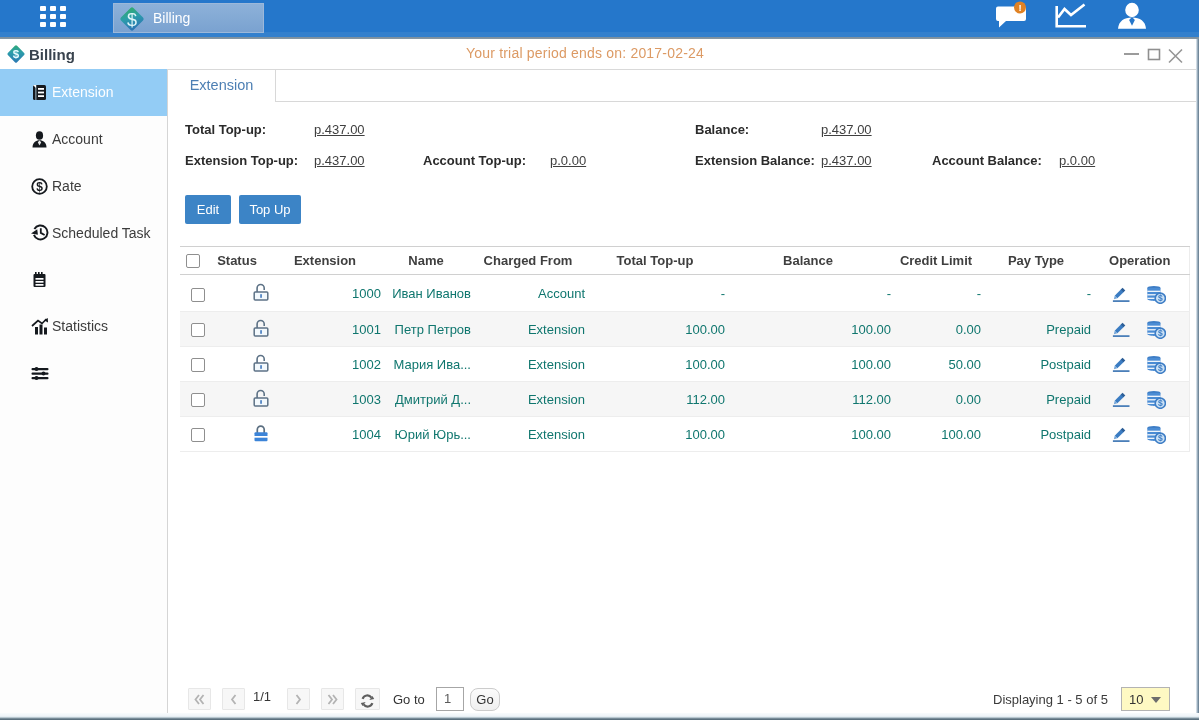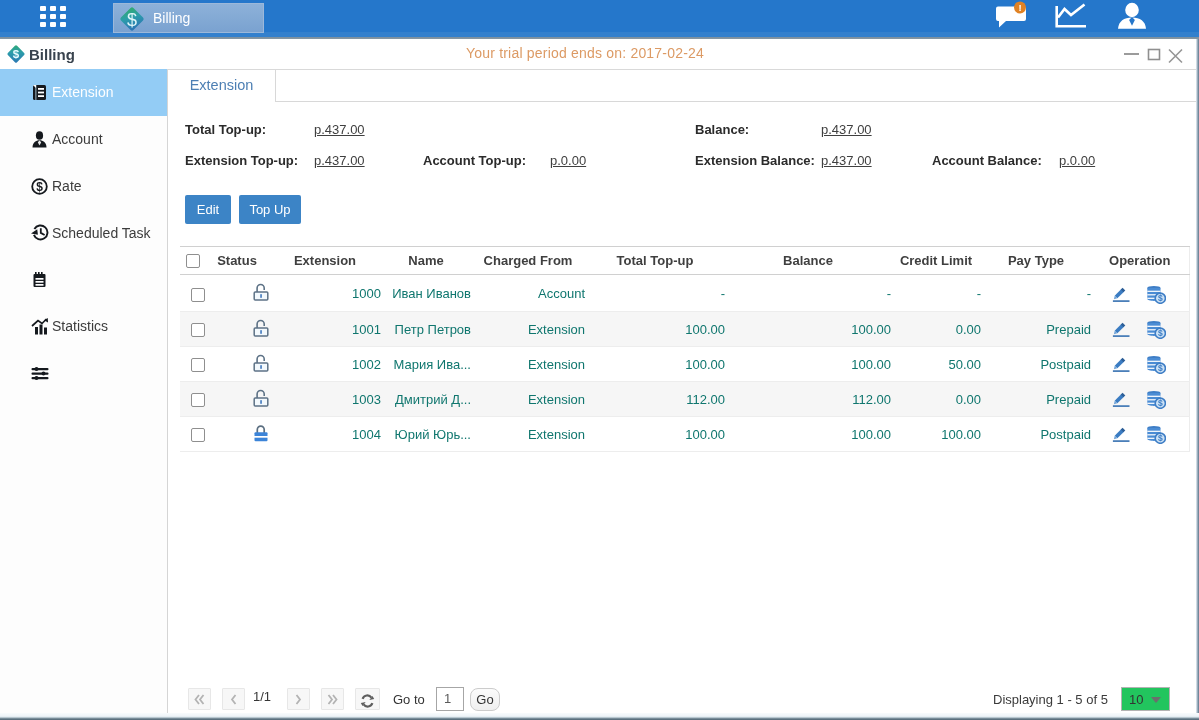--- a/index.html
+++ b/index.html
@@ -51,21 +51,21 @@
 
 .pager { position:absolute; left:0; top:686px; width:1199px; height:26px; font-size:13px; color:#5a5a5a; }
 .pbtn { position:absolute; top:2px; width:23px; height:22px; background:#f7f7f7;
   border:1px solid #e7e7e7; border-radius:1px; text-align:center; }
 .pbtn svg { margin-top:5px; }
 .ptxt { position:absolute; top:6px; }
 .ginput { position:absolute; left:436px; top:1px; width:28px; height:24px; border:1px solid #a6a6a6;
   font-size:13px; padding-left:7px; line-height:22px; background:#fff; }
 .gobtn { position:absolute; left:470px; top:2px; width:30px; height:23px; background:linear-gradient(#fbfbfb,#efefef);
   border:1px solid #ccc; border-radius:8px; text-align:center; line-height:21px; font-size:13px; color:#333; }
-.combo { position:absolute; left:1121px; top:1px; width:49px; height:24px; border:1px solid #b3b3b3; background:#22c55e; }
+.combo { position:absolute; left:1121px; top:1px; width:49px; height:24px; border:1px solid #b3b3b3; background:#fef9c3; }
 .combo .v { position:absolute; left:7px; top:4px; font-size:13px; color:#333; }
 .combo .ar { position:absolute; right:8px; top:9px; width:0; height:0;
   border-left:5px solid transparent; border-right:5px solid transparent; border-top:6px solid #6d6d6d; }
 .disp { position:absolute; top:6px; font-size:13px; color:#3b3b3b; }
 
 .redge { position:absolute; left:1196px; top:39px; width:3px; height:674px;
   background:linear-gradient(90deg, #e9f1f7 0, #8ba0b1 60%, #5f7689 100%); }
 .bedge { position:absolute; left:0; top:713px; width:1199px; height:7px;
   background:linear-gradient(#f8fbfd 0px, #eef4f8 3px, #dde8ee 4px, #93a6b1 5px, #5d7280 6px, #576d7b 7px); }
 </style>

